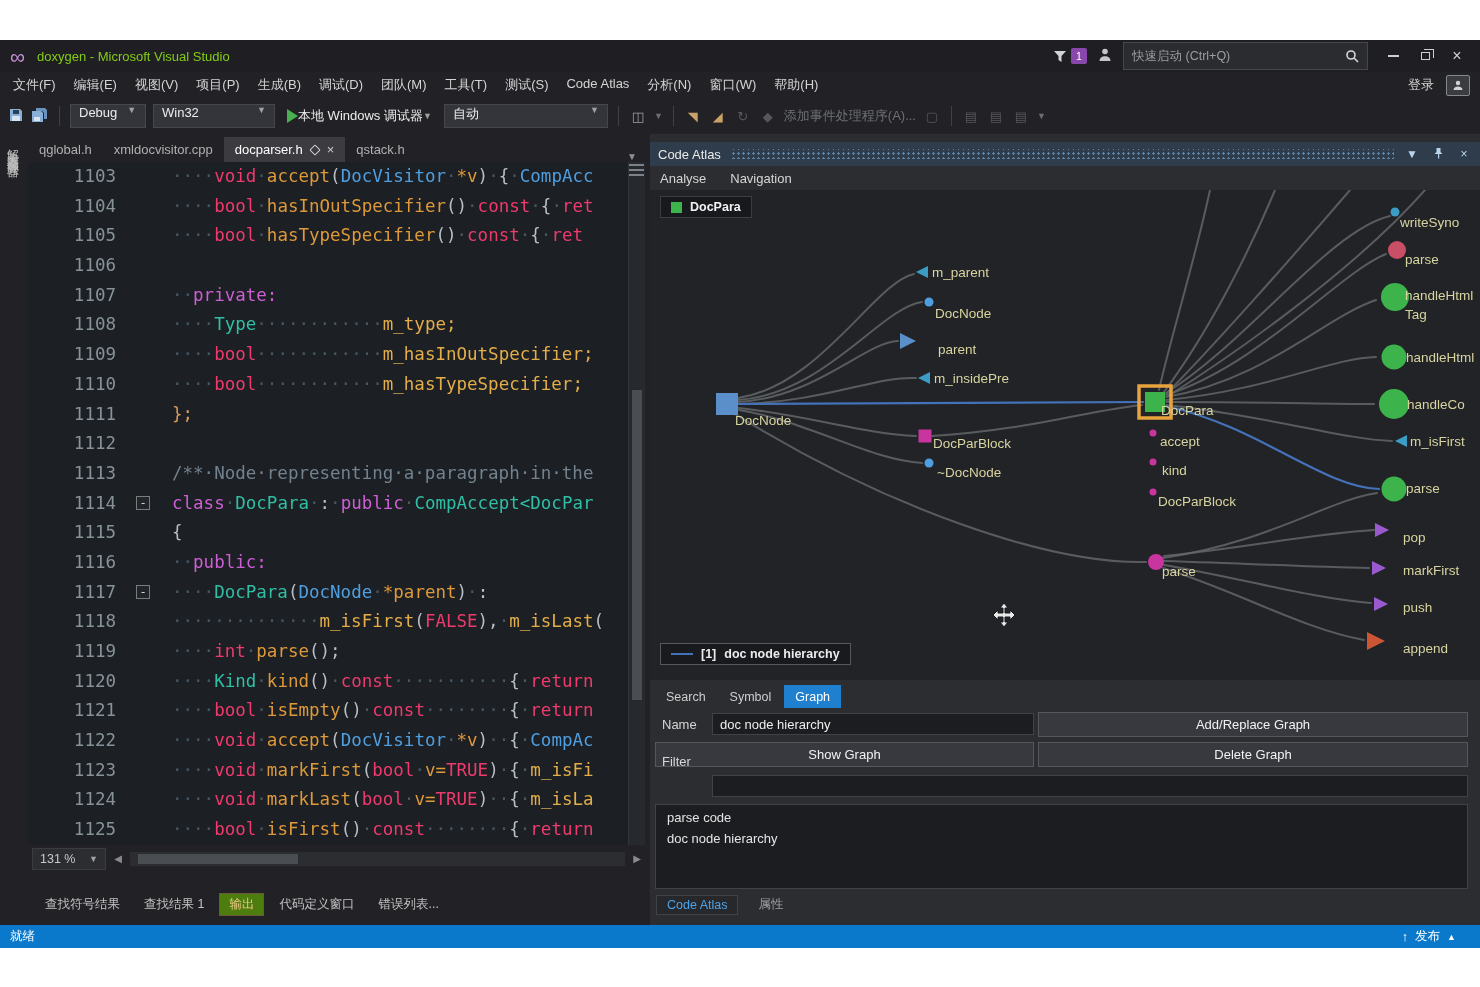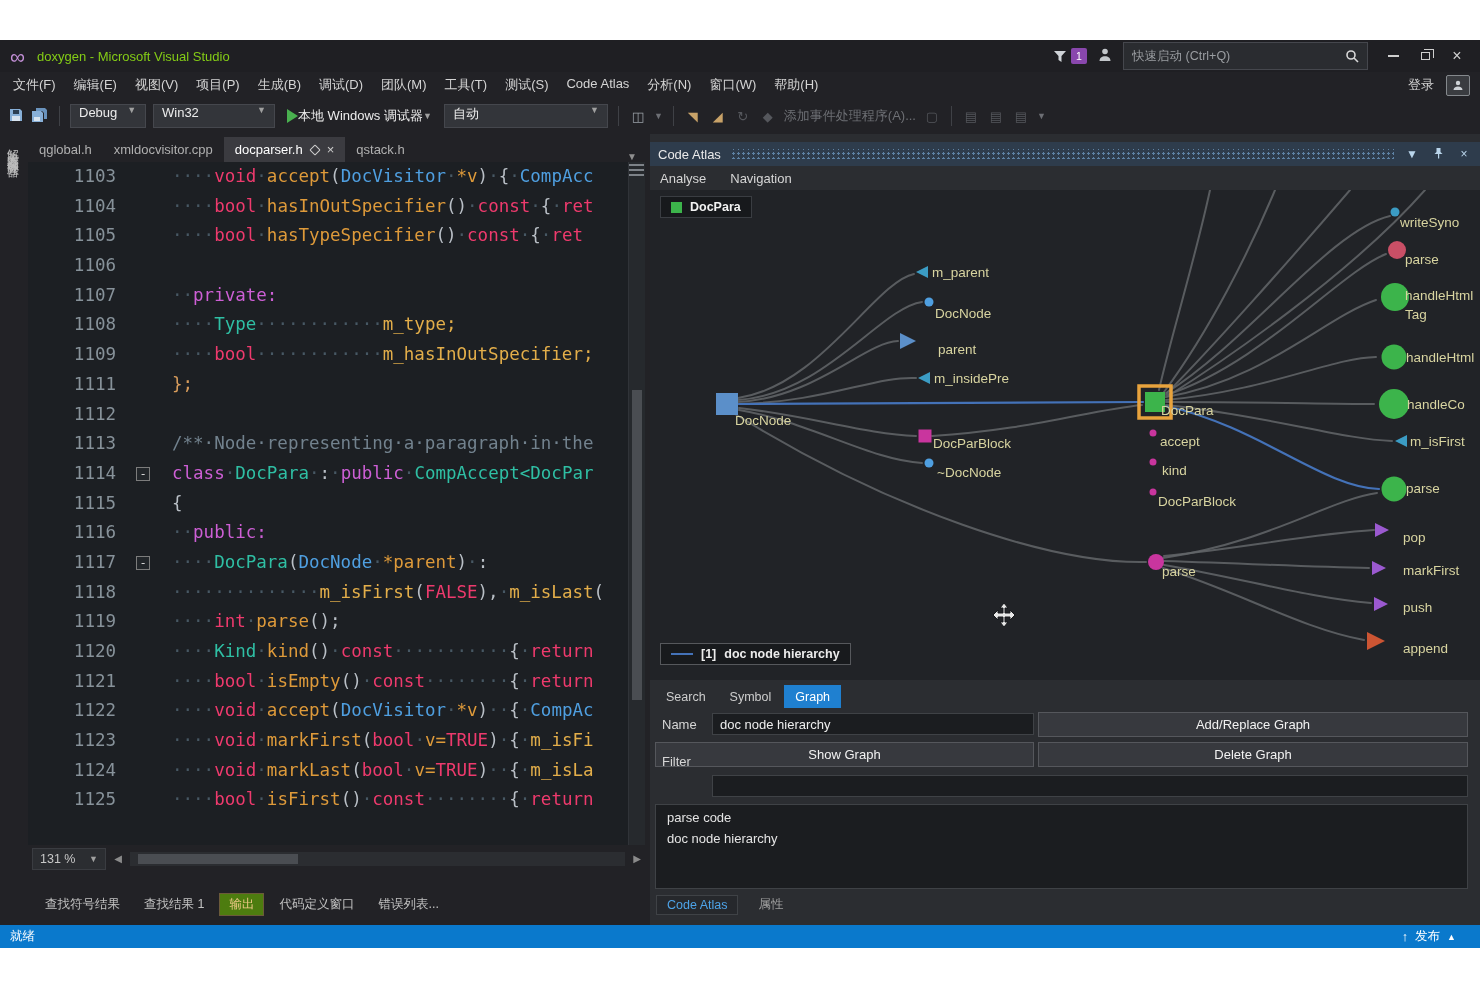--- a/index.html
+++ b/index.html
@@ -241,20 +241,21 @@
         </div>
       <div class="code-area">
         <div id="code">
             <div class="line"><span class="ln">1103</span><span class="fold"></span><span class="src"><span class="ws">····</span><span class="kw">void</span><span class="ws">·</span><span class="fn">accept</span><span class="p">(</span><span class="t2">DocVisitor</span><span class="ws">·</span><span class="op">*v</span><span class="p">)</span><span class="ws">·</span><span class="p">{</span><span class="ws">·</span><span class="t2">CompAcc</span></span></div>
             <div class="line"><span class="ln">1104</span><span class="fold"></span><span class="src"><span class="ws">····</span><span class="kw">bool</span><span class="ws">·</span><span class="fn">hasInOutSpecifier</span><span class="p">()</span><span class="ws">·</span><span class="kw">const</span><span class="ws">·</span><span class="p">{</span><span class="ws">·</span><span class="kw">ret</span></span></div>
             <div class="line"><span class="ln">1105</span><span class="fold"></span><span class="src"><span class="ws">····</span><span class="kw">bool</span><span class="ws">·</span><span class="fn">hasTypeSpecifier</span><span class="p">()</span><span class="ws">·</span><span class="kw">const</span><span class="ws">·</span><span class="p">{</span><span class="ws">·</span><span class="kw">ret</span></span></div>
             <div class="line"><span class="ln">1106</span><span class="fold"></span><span class="src"></span></div>
             <div class="line"><span class="ln">1107</span><span class="fold"></span><span class="src"><span class="ws">··</span><span class="kw2">private:</span></span></div>
             <div class="line"><span class="ln">1108</span><span class="fold"></span><span class="src"><span class="ws">····</span><span class="type">Type</span><span class="ws">············</span><span class="mem">m_type;</span></span></div>
             <div class="line"><span class="ln">1109</span><span class="fold"></span><span class="src"><span class="ws">····</span><span class="kw">bool</span><span class="ws">············</span><span class="mem">m_hasInOutSpecifier;</span></span></div>
+            <div class="line"><span class="ln">1110</span><span class="fold"></span><span class="src"><span class="ws">····</span><span class="kw">bool</span><span class="ws">············</span><span class="mem">m_hasTypeSpecifier;</span></span></div>
             <div class="line"><span class="ln">1111</span><span class="fold"></span><span class="src"><span class="brace">};</span></span></div>
             <div class="line"><span class="ln">1112</span><span class="fold"></span><span class="src"></span></div>
             <div class="line"><span class="ln">1113</span><span class="fold"></span><span class="src"><span class="cmt">/**·Node·representing·a·paragraph·in·the</span></span></div>
             <div class="line"><span class="ln">1114</span><span class="fold"><span class="foldbox">-</span></span><span class="src"><span class="kw2">class</span><span class="ws">·</span><span class="type">DocPara</span><span class="ws">·</span><span class="p">:</span><span class="ws">·</span><span class="kw2">public</span><span class="ws">·</span><span class="type">CompAccept&lt;DocPar</span></span></div>
             <div class="line"><span class="ln">1115</span><span class="fold"></span><span class="src"><span class="p">{</span></span></div>
             <div class="line"><span class="ln">1116</span><span class="fold"></span><span class="src"><span class="ws">··</span><span class="kw2">public:</span></span></div>
             <div class="line"><span class="ln">1117</span><span class="fold"><span class="foldbox">-</span></span><span class="src"><span class="ws">····</span><span class="type">DocPara</span><span class="p">(</span><span class="t2">DocNode</span><span class="ws">·</span><span class="op">*parent</span><span class="p">)</span><span class="ws">·</span><span class="p">:</span></span></div>
             <div class="line"><span class="ln">1118</span><span class="fold"></span><span class="src"><span class="ws">··············</span><span class="mem">m_isFirst</span><span class="p">(</span><span class="kw">FALSE</span><span class="p">),</span><span class="ws">·</span><span class="mem">m_isLast</span><span class="p">(</span></span></div>
             <div class="line"><span class="ln">1119</span><span class="fold"></span><span class="src"><span class="ws">····</span><span class="kw">int</span><span class="ws">·</span><span class="fn">parse</span><span class="p">();</span></span></div>
             <div class="line"><span class="ln">1120</span><span class="fold"></span><span class="src"><span class="ws">····</span><span class="type">Kind</span><span class="ws">·</span><span class="fn">kind</span><span class="p">()</span><span class="ws">·</span><span class="kw">const</span><span class="ws">···········</span><span class="p">{</span><span class="ws">·</span><span class="kw">return</span></span></div>

